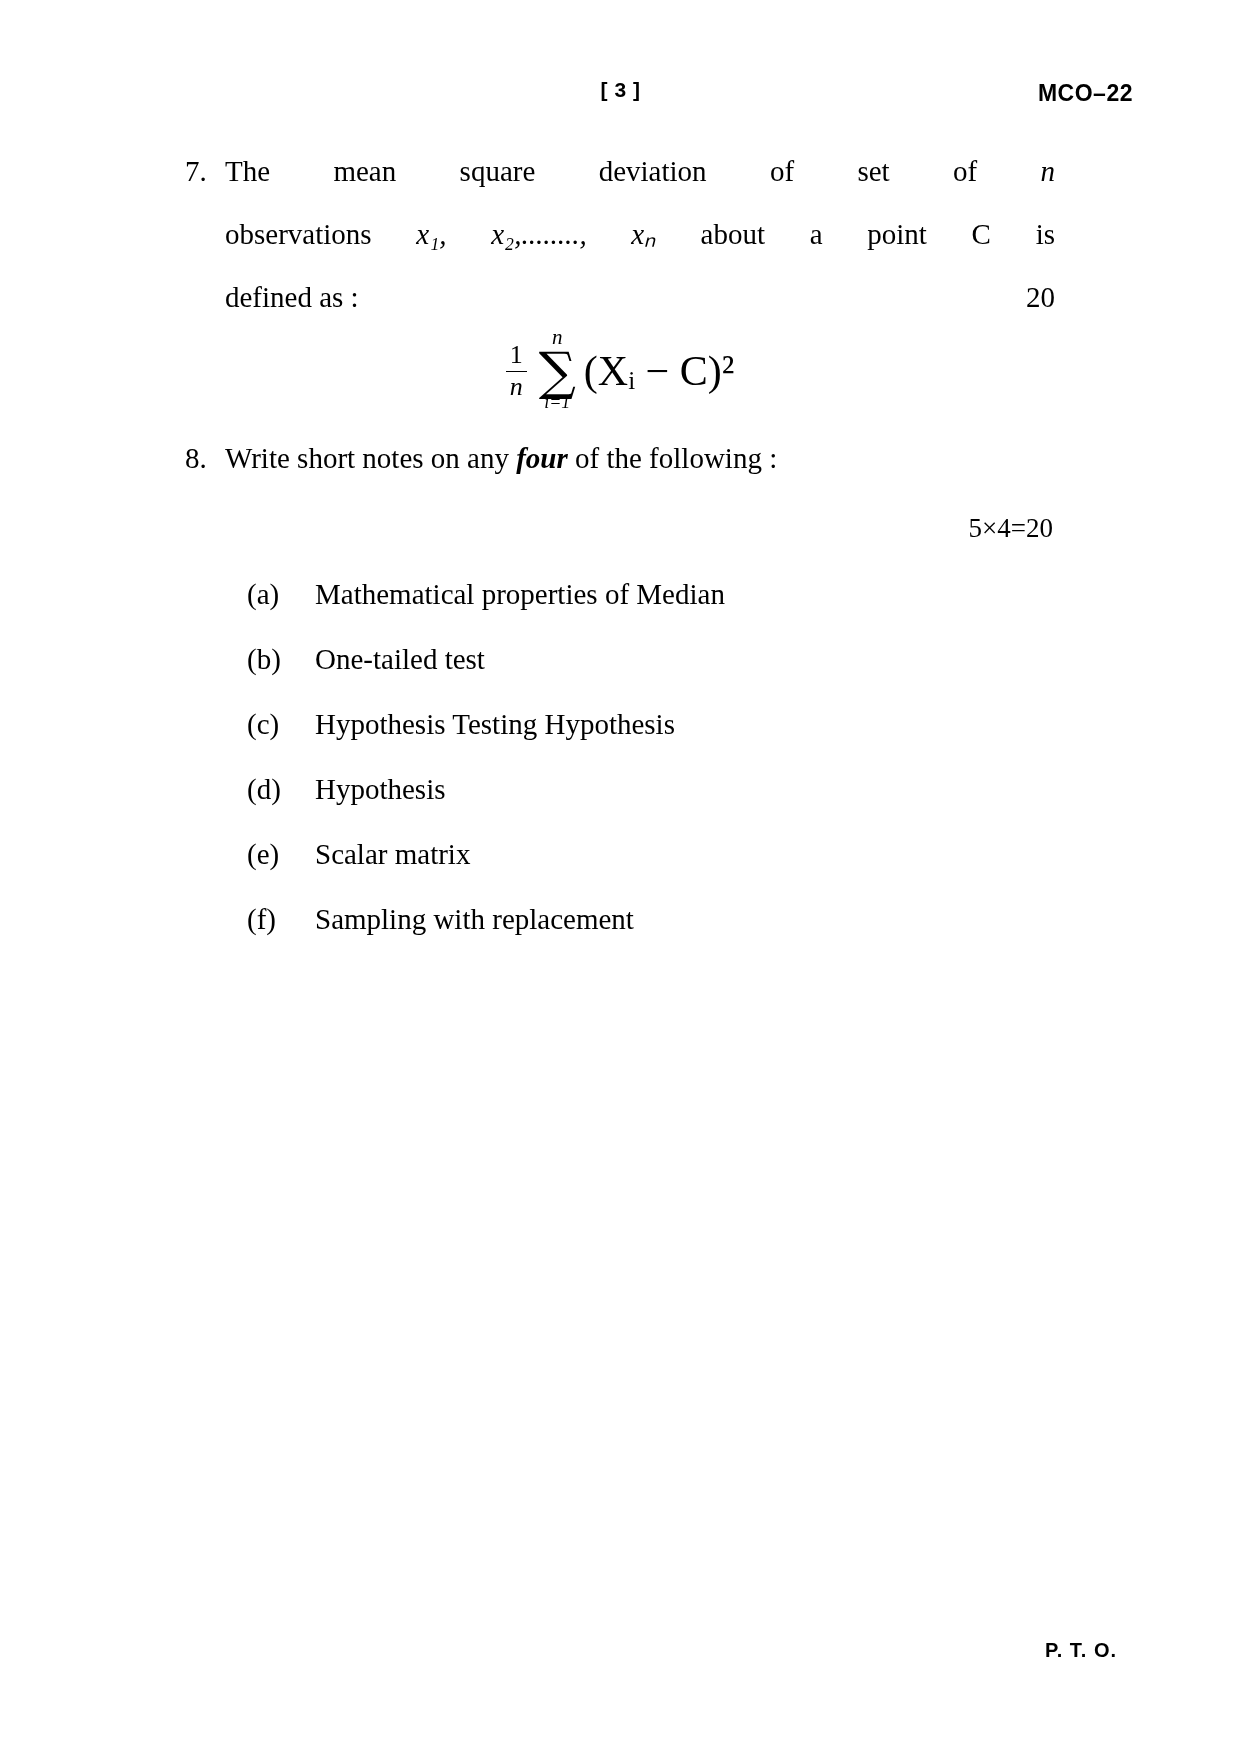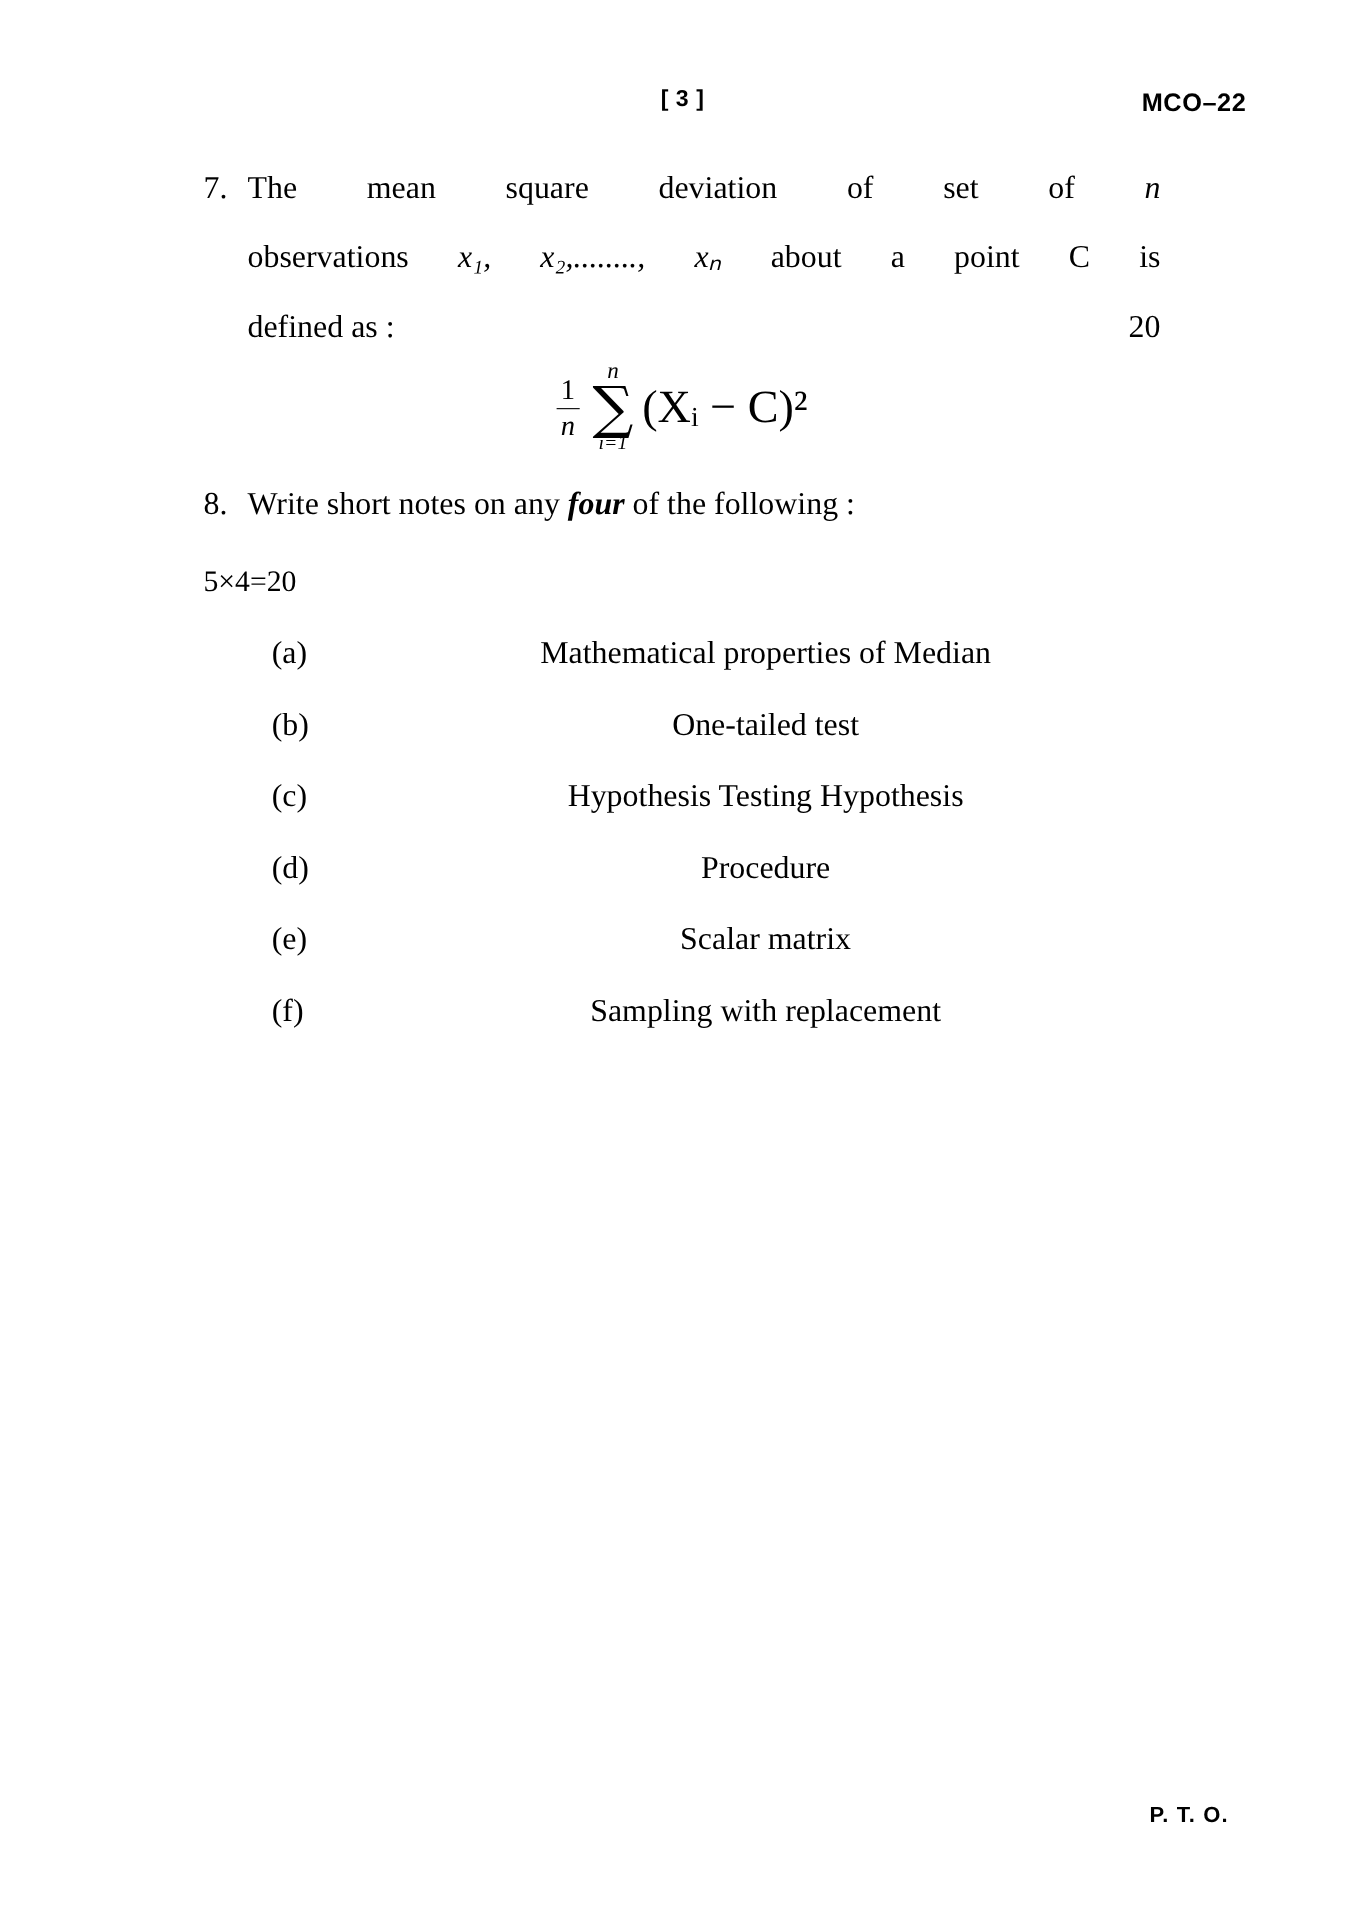--- a/index.html
+++ b/index.html
@@ -154,21 +154,21 @@
   }
   .ital { font-style: italic; }
 
   .para {
     font-size: 29px;
     line-height: 63px;
     margin-left: 62px;
   }
 
   .marks-line {
-    text-align: left;
+    text-align: right;
     font-size: 27px;
     line-height: 56px;
     margin-right: 2px;
   }
 
   
   .sub-list {
     margin-top: 6px;
     margin-left: 62px;
   }
@@ -178,23 +178,22 @@
     line-height: 65px;
     min-height: 65px;
   }
   .sub-label {
     position: absolute;
     left: 0;
     top: 0;
     width: 62px;
   }
   .sub-text {
-    margin-left: 90px;
+    margin-left: 68px;
     display: block;
-    text-align: center;
   }
 
   .bold-ital {
     font-weight: bold;
     font-style: italic;
   }
 
   
   .footer {
     position: absolute;
@@ -266,21 +265,21 @@
       <div class="sub-item">
         <span class="sub-label">(b)</span>
         <span class="sub-text">One-tailed test</span>
       </div>
       <div class="sub-item">
         <span class="sub-label">(c)</span>
         <span class="sub-text">Hypothesis Testing Hypothesis</span>
       </div>
       <div class="sub-item">
         <span class="sub-label">(d)</span>
-        <span class="sub-text">Procedure</span>
+        <span class="sub-text">Hypothesis</span>
       </div>
       <div class="sub-item">
         <span class="sub-label">(e)</span>
         <span class="sub-text">Scalar matrix</span>
       </div>
       <div class="sub-item">
         <span class="sub-label">(f)</span>
         <span class="sub-text">Sampling with replacement</span>
       </div>
     </div>

